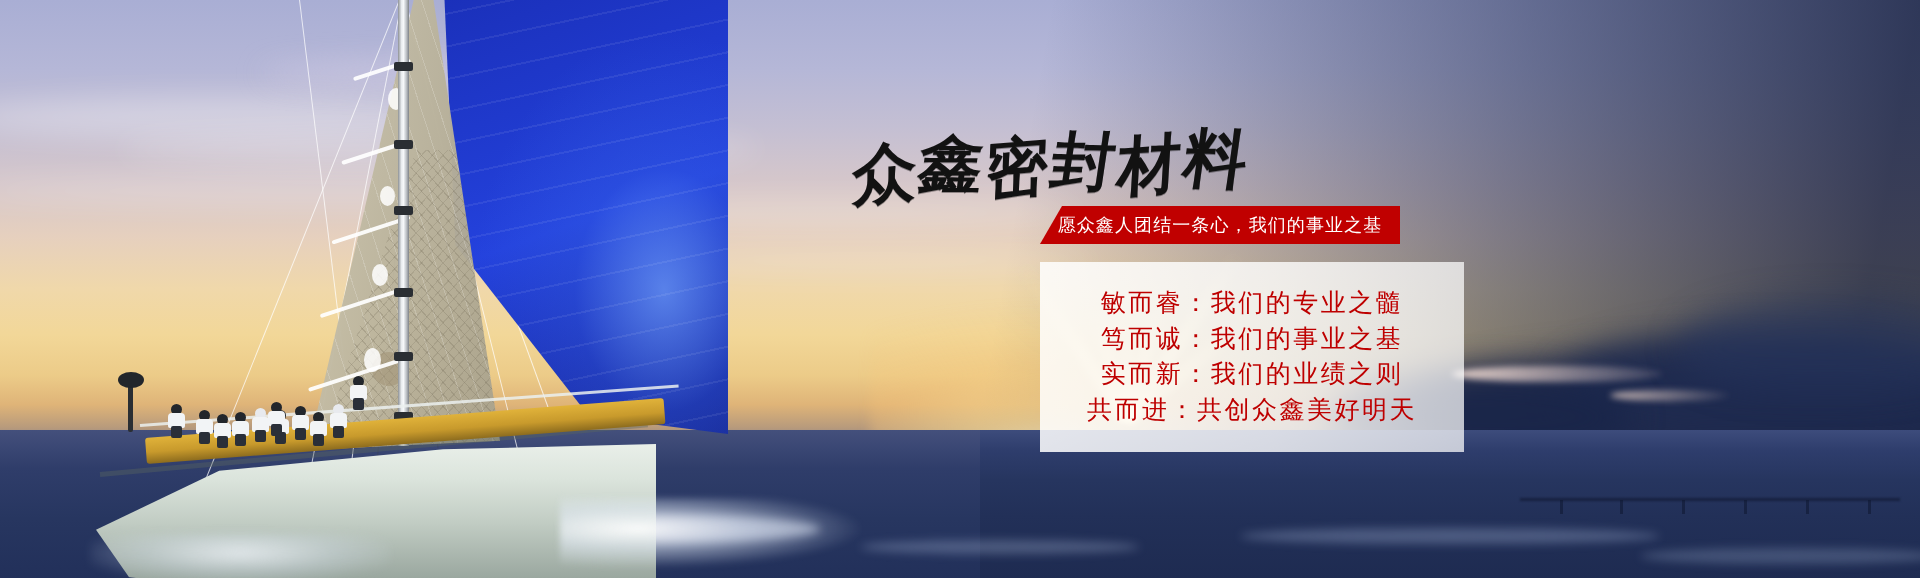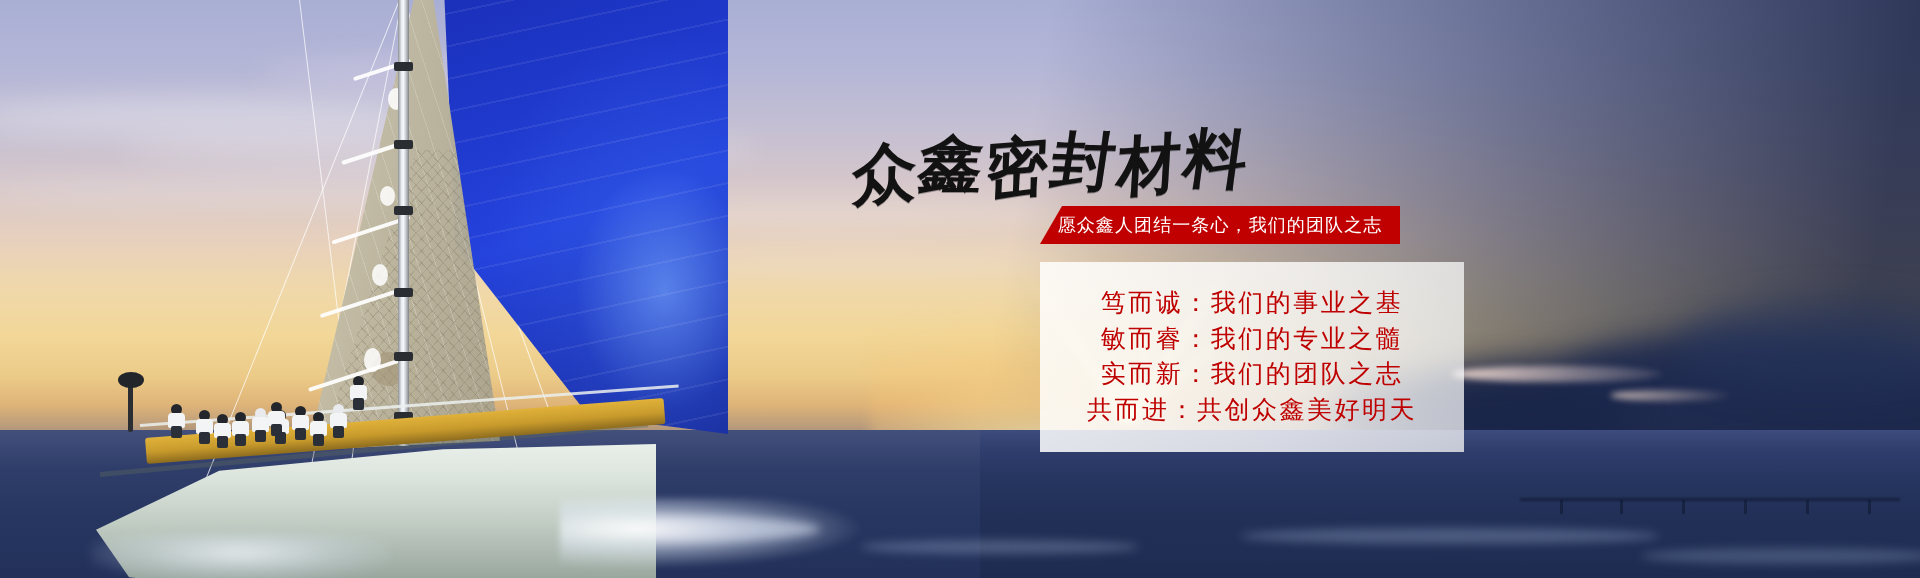--- a/index.html
+++ b/index.html
@@ -425,24 +425,24 @@
     <div class="calligraphy" id="calligraphy">
         <span>众</span>
         <span>鑫</span>
         <span>密</span>
         <span>封</span>
         <span>材</span>
         <span>料</span>
       </div>
 
     <div class="ribbon">
-      <span class="ribbon-text">愿众鑫人团结一条心，我们的团队之志</span>
+      <span class="ribbon-text">愿众鑫人团结一条心，我们的事业之基</span>
     </div>
 
     <div class="panel" id="motto-panel">
+        <div class="motto">敏而睿：我们的专业之髓</div>
         <div class="motto">笃而诚：我们的事业之基</div>
-        <div class="motto">敏而睿：我们的专业之髓</div>
-        <div class="motto">实而新：我们的团队之志</div>
+        <div class="motto">实而新：我们的业绩之则</div>
         <div class="motto">共而进：共创众鑫美好明天</div>
       </div>
 
   </div>
 </div>
 
 </body></html>

